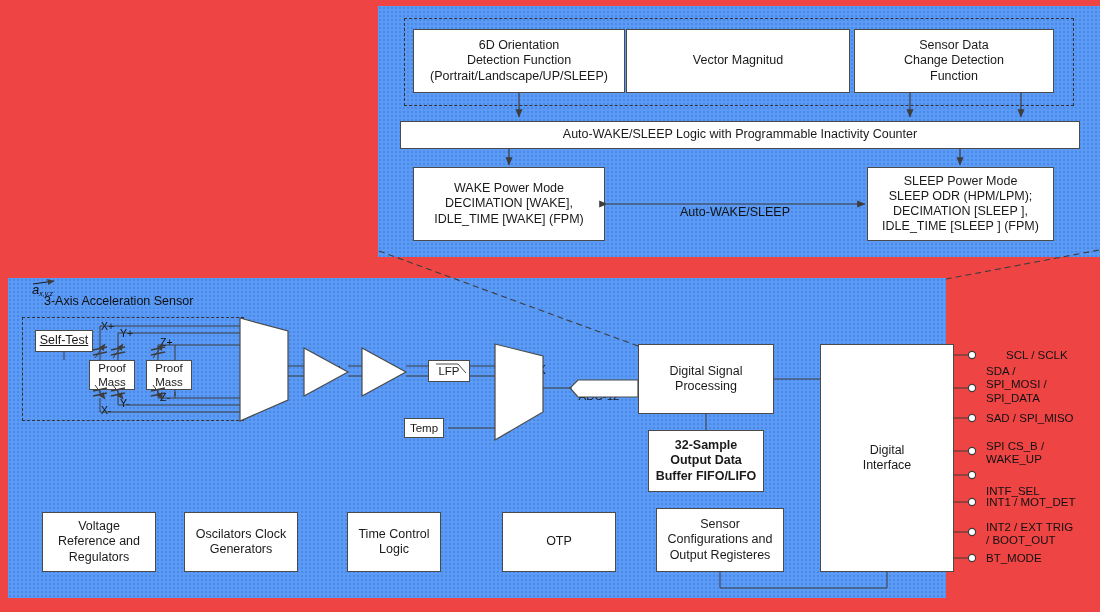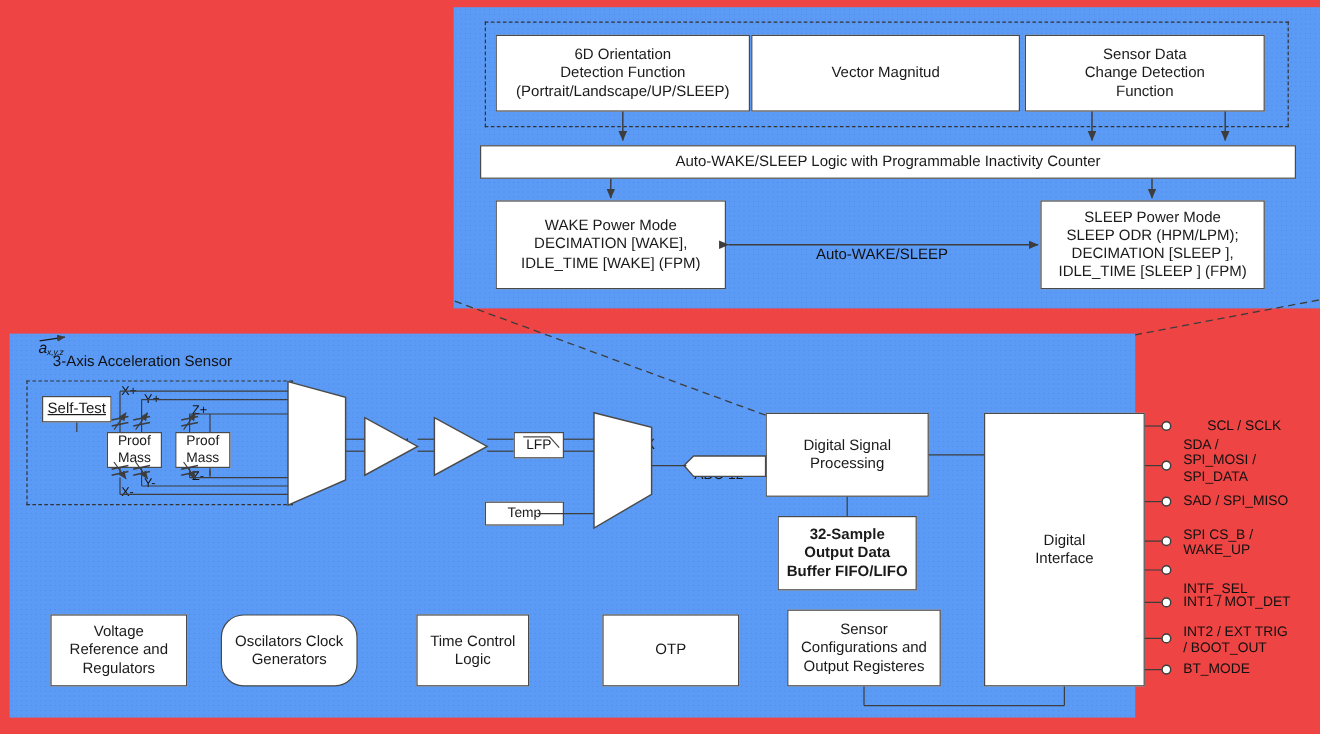--- a/index.html
+++ b/index.html
@@ -183,21 +183,21 @@
   <div class="shapelabel fs12" style="left:246px; top:363px; width:46px;">MUX</div>
   <div class="shapelabel fs11" style="left:312px; top:364px; width:34px;">C2V</div>
   <div class="shapelabel fs11" style="left:370px; top:364px; width:36px;">Gain</div>
   <div class="shapelabel fs12" style="left:509px; top:363px; width:46px;">MUX</div>
   <div class="shapelabel fs11" style="left:576px; top:390px; width:46px;">ADC-12</div>
 
   <div class="blk fs11" style="left:428px; top:360px; width:42px; height:22px;">
     <span>LFP</span>
   </div>
 
-  <div class="blk fs11" style="left:404px; top:418px; width:66px; height:20px;">
+  <div class="blk fs11" style="left:404px; top:418px; width:40px; height:20px;">
     <span>Temp</span>
   </div>
 
   <div class="blk fs12" style="left:638px; top:344px; width:136px; height:70px;">
     <span>
       <span>Digital Signal</span>
       <span>Processing</span>
     </span>
   </div>
 
@@ -217,21 +217,21 @@
   </div>
 
   <div class="blk fs12" style="left:26px; top:512px; width:114px; height:60px;margin-left:16px;">
     <span>
       <span>Voltage</span>
       <span>Reference and</span>
       <span>Regulators</span>
     </span>
   </div>
 
-  <div class="blk fs12" style="left:184px; top:512px; width:114px; height:60px;border-radius:19px;">
+  <div class="blk fs12" style="left:184px; top:512px; width:114px; height:60px;">
     <span>
       <span>Oscilators Clock</span>
       <span>Generators</span>
     </span>
   </div>
 
   <div class="blk fs12" style="left:347px; top:512px; width:94px; height:60px;">
     <span>
       <span>Time Control</span>
       <span>Logic</span>

